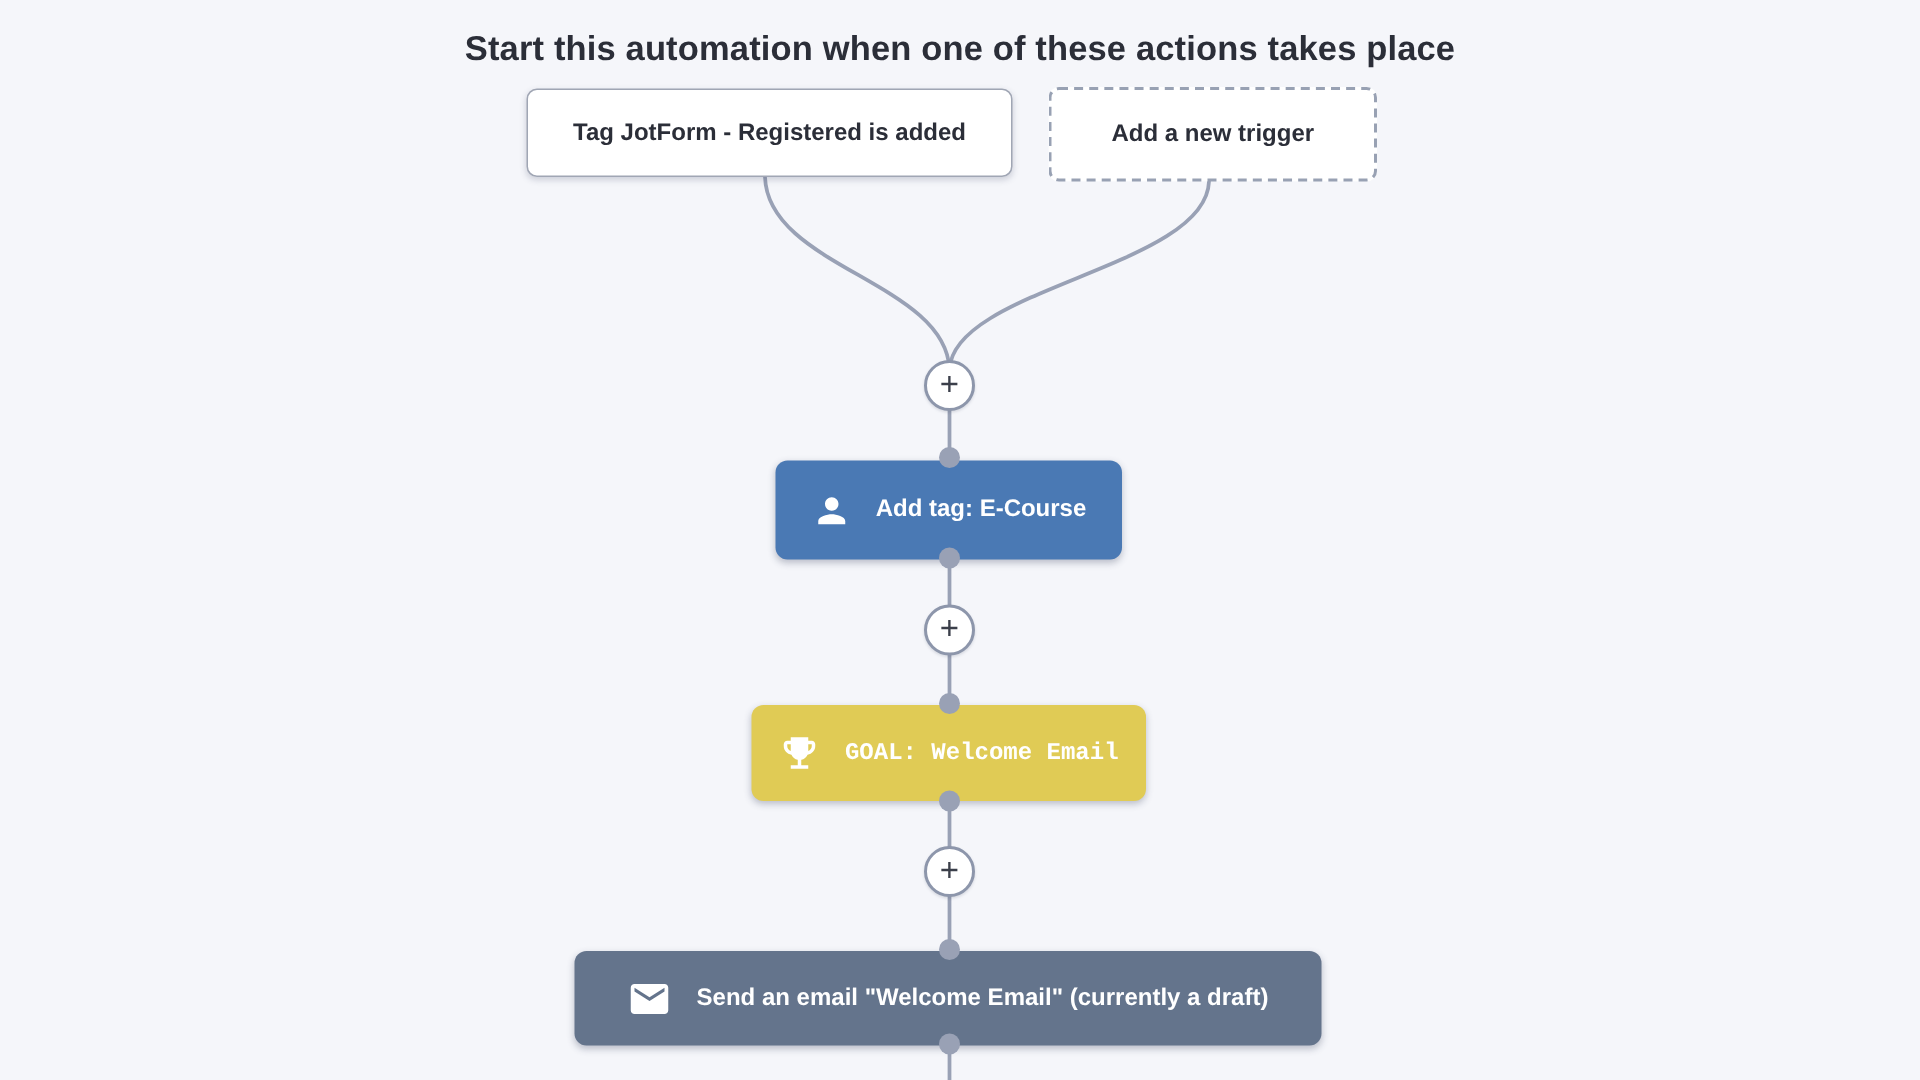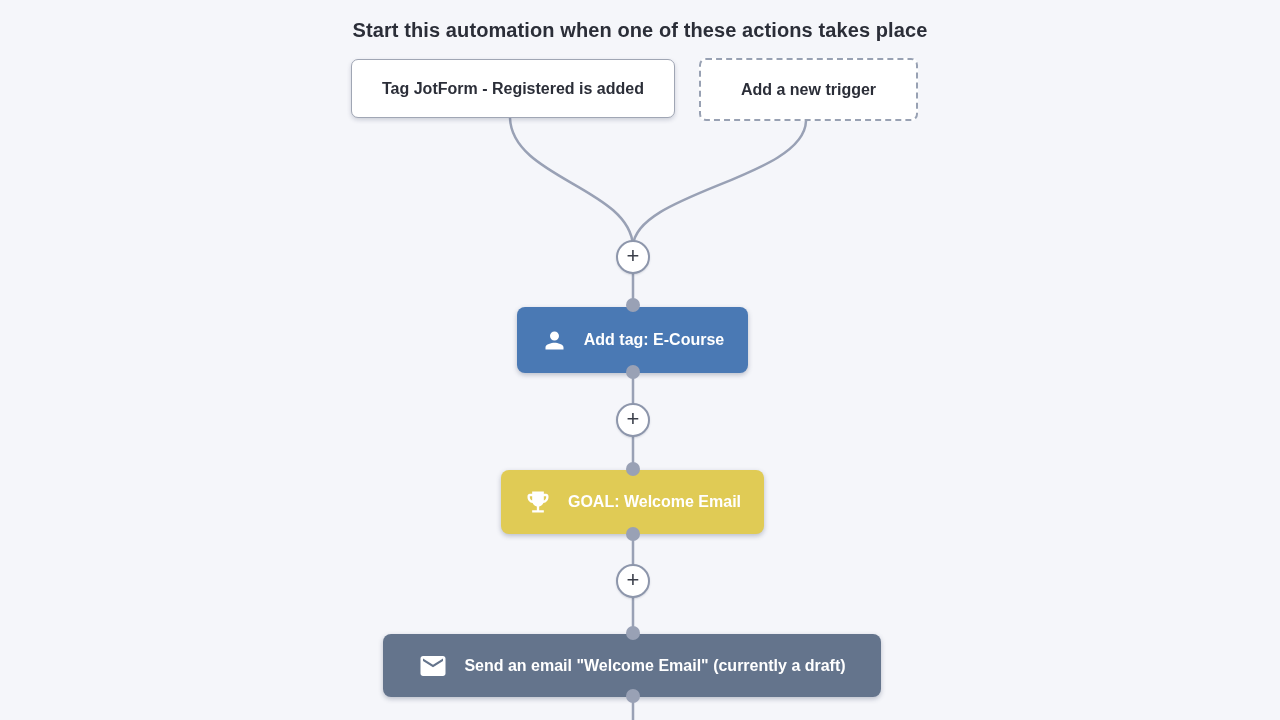--- a/index.html
+++ b/index.html
@@ -25,21 +25,21 @@
     stroke: #99a1b5;
     stroke-width: 2.5;
     stroke-linecap: round;
   }
   .title {
     position: absolute;
     top: 19px;
     left: 0;
     width: 100%;
     text-align: center;
-    font-size: 20px;
+    font-size: 23px;
     font-weight: 700;
     color: #2b2e38;
     letter-spacing: 0.1px;
     z-index: 3;
   }
   .trigger {
     position: absolute;
     display: flex;
     align-items: center;
     justify-content: center;
@@ -94,21 +94,21 @@
     color: #ffffff;
     font-size: 16px;
     font-weight: 700;
     z-index: 3;
     cursor: pointer;
     box-shadow: 0 2px 5px rgba(50,60,90,0.30);
     padding: 0 14px;
   }
   .node .icon { display: flex; align-items: center; }
   .node-action { left: 517px; top: 307px; width: 231px; height: 66px; background: #4a79b4; }
-  .node-goal   { left: 501px; top: 470px; width: 263px; height: 64px; background: #e0cb55; }
+  .node-goal   { left: 501px; top: 470px; width: 263px; height: 64px; background: #e0cb55; font-family: Liberation Mono, monospace; }
   .node-email  { left: 383px; top: 634px; width: 498px; height: 63px; background: #64748c; }
   .dot {
     position: absolute;
     left: 626px;
     width: 14px; height: 14px;
     border-radius: 50%;
     background: #99a1b5;
     z-index: 5;
   }
 </style>

